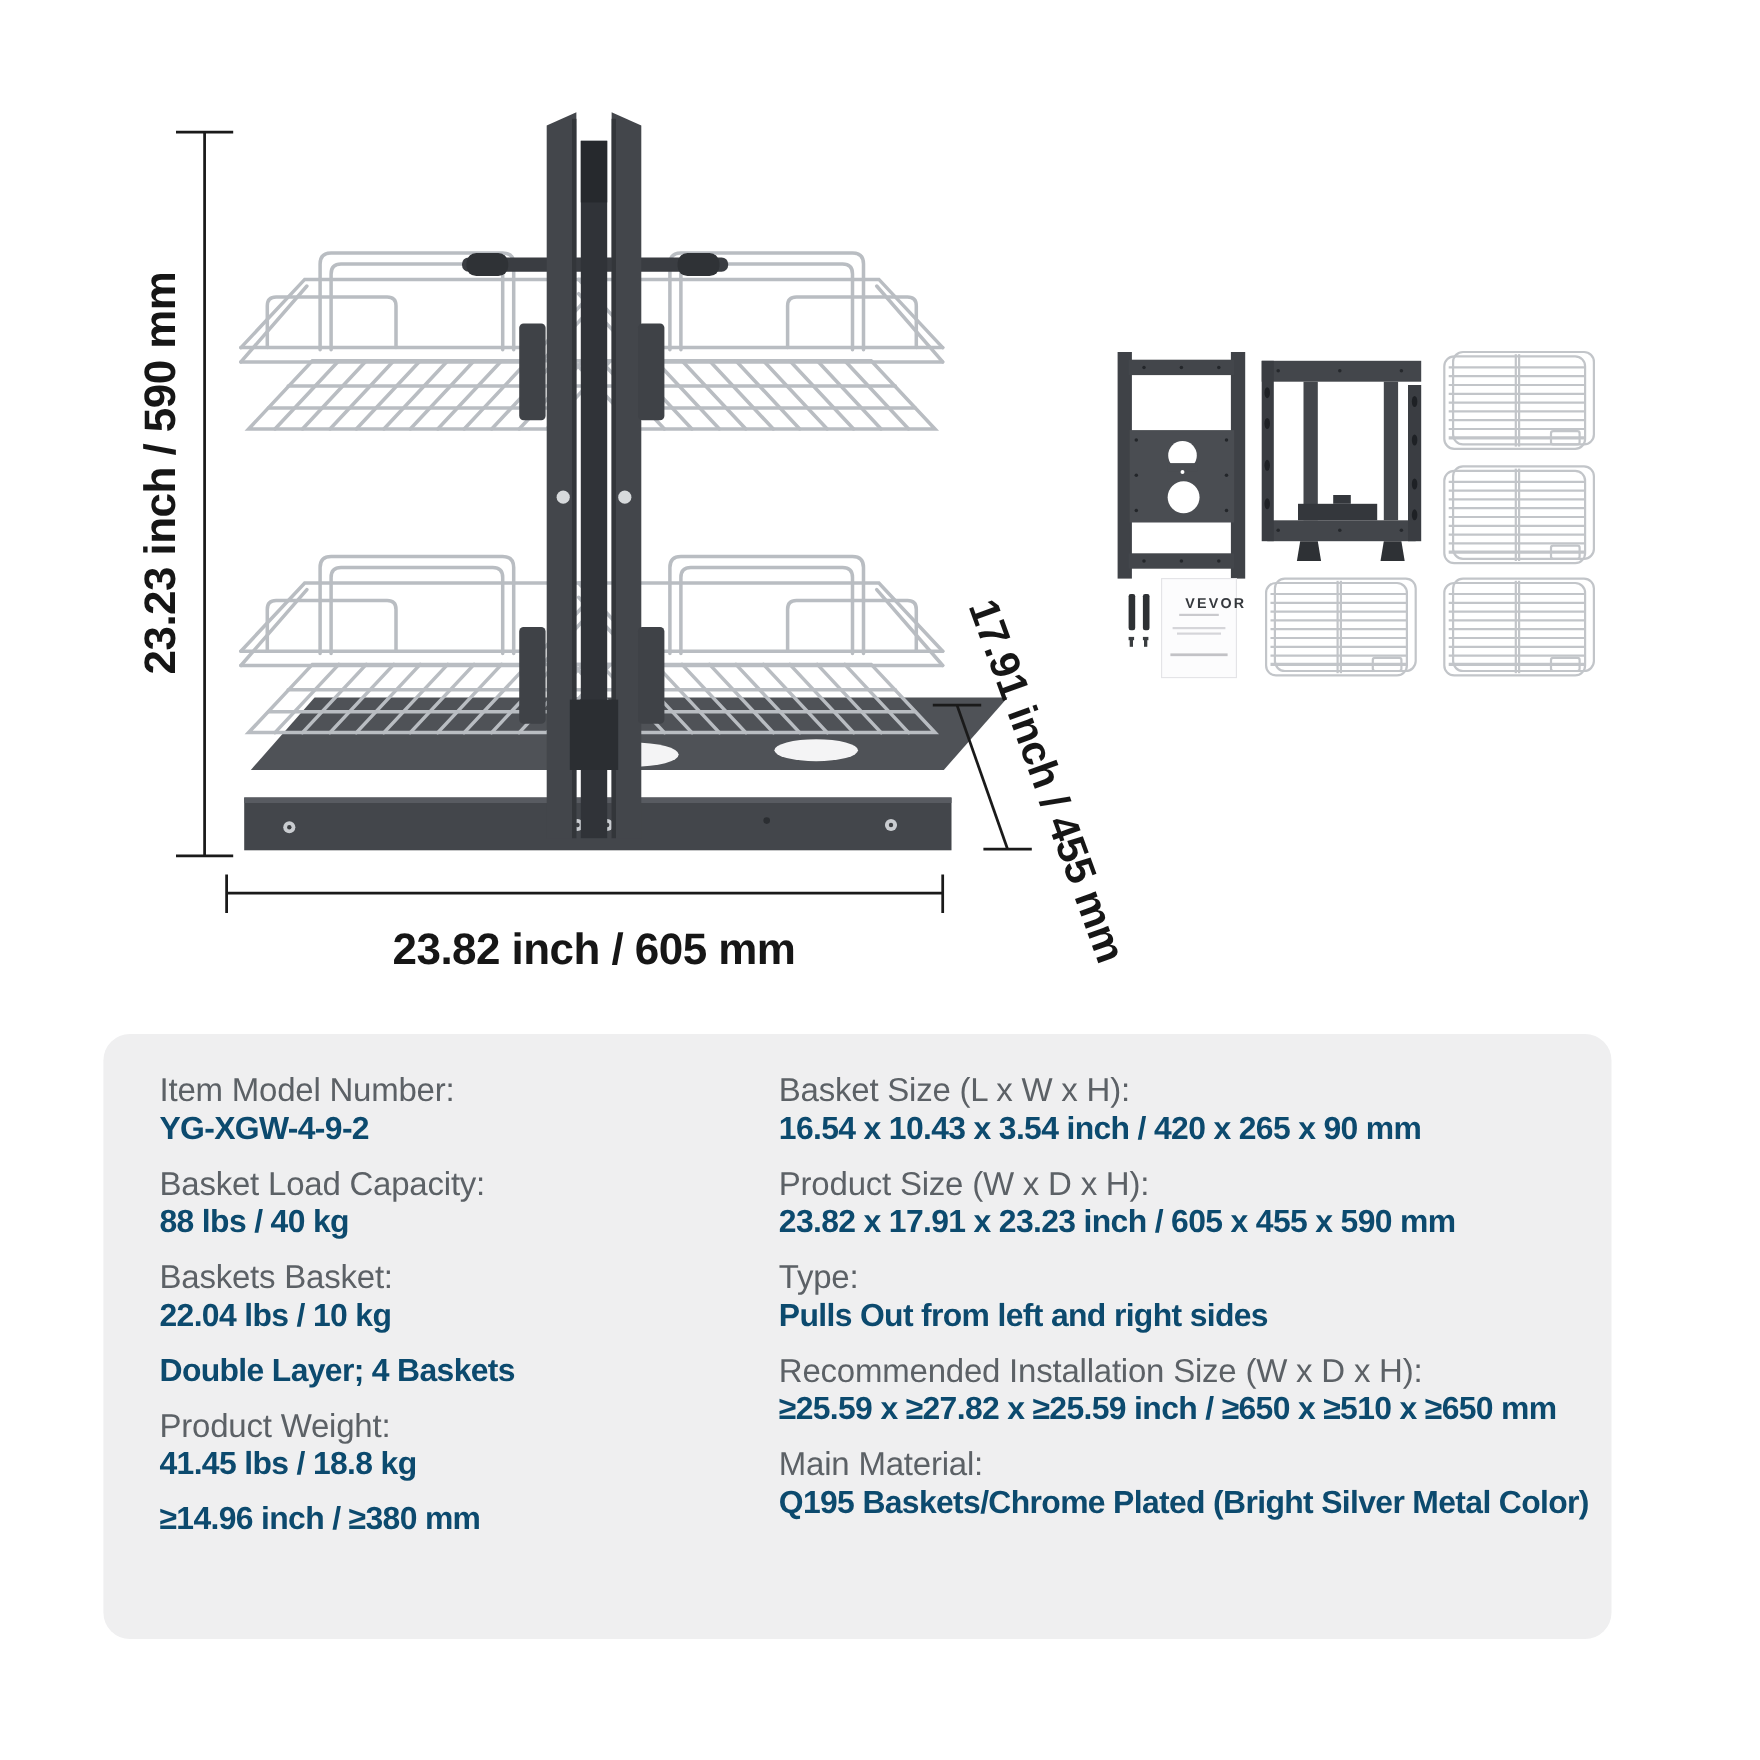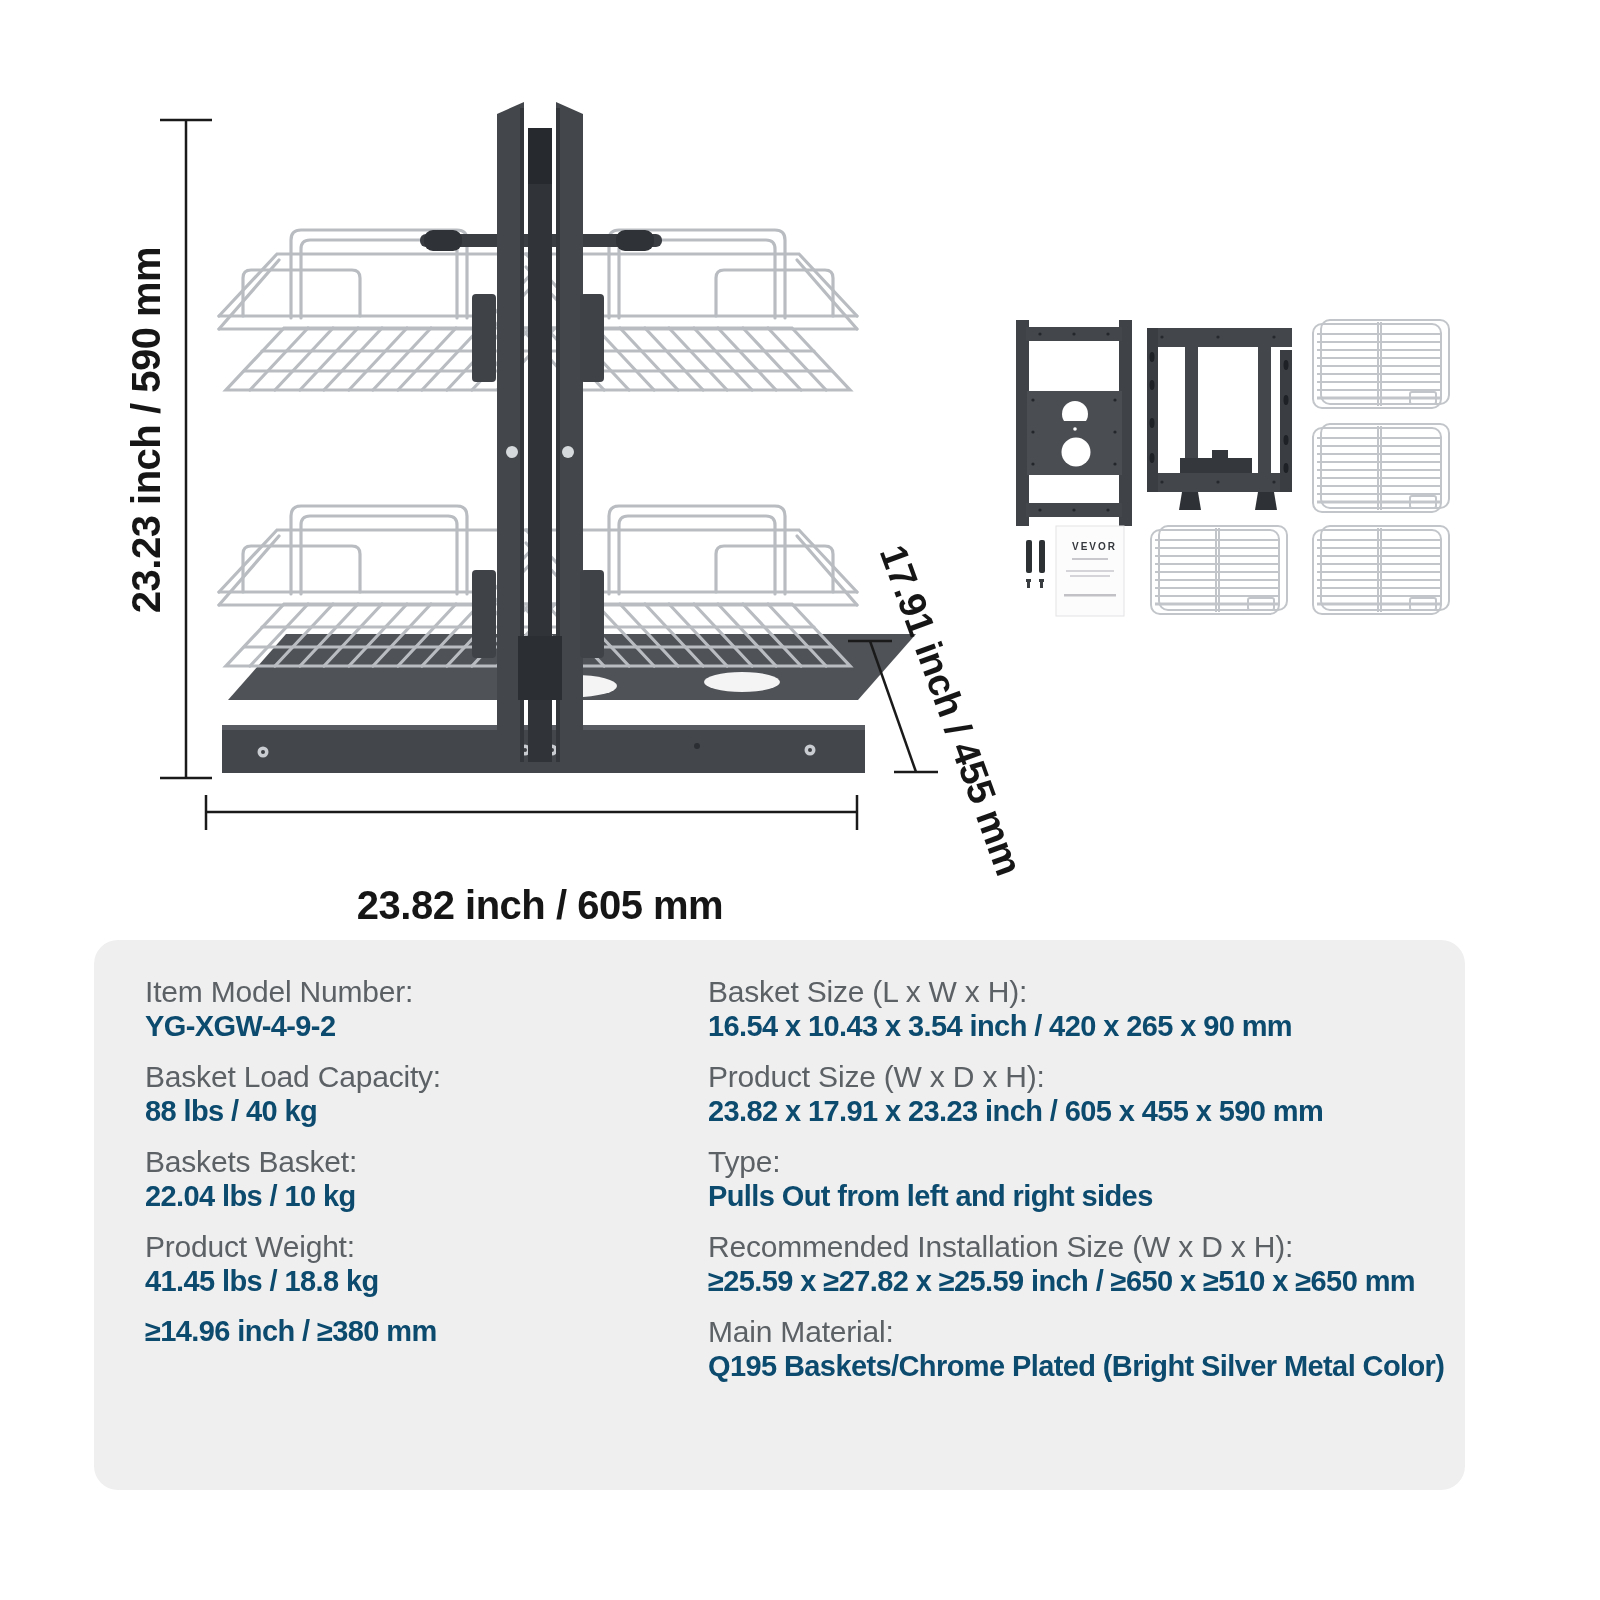--- a/index.html
+++ b/index.html
@@ -6,25 +6,25 @@
   html,body { width:1600px; height:1600px; background:#ffffff; overflow:hidden;
     font-family:"Liberation Sans", sans-serif; }
   .page { position:relative; width:1600px; height:1600px; background:#ffffff; }
 
   
   .diagram-svg { position:absolute; left:0; top:0; width:1600px; height:930px; }
 
   .dim-label { position:absolute; font-weight:bold; color:#161616; font-size:40px;
     letter-spacing:-0.5px; text-align:center; line-height:50px; height:50px; white-space:nowrap; }
   .dim-height { left:-114px; top:405px; width:520px; transform:rotate(-90deg); }
-  .dim-width  { left:290px;  top:880px; width:500px; }
+  .dim-width  { left:290px;  top:838px; width:500px; }
   .dim-depth  { left:701px;  top:685px; width:500px; font-size:38px; transform:rotate(70deg); }
 
-  .manual-brand { position:absolute; left:1056px; top:541px; width:77px; text-align:center;
-    font-size:10px; font-weight:bold; letter-spacing:2px; color:#35383D; }
+  .manual-brand { position:absolute; left:1056px; top:541px; width:77px; text-align:right;
+    font-size:13px; font-weight:bold; letter-spacing:2px; color:#35383D; }
 
   
   .spec-panel { position:absolute; left:94px; top:940px; width:1371px; height:550px;
     background:#EFEFF0; border-radius:24px; }
   .spec-col { position:absolute; top:34px; }
   .spec-col-left  { left:51px;  width:560px; }
   .spec-col-right { left:614px; width:800px; }
   .spec-group { margin-bottom:15px; }
   .spec-label { font-size:30px; line-height:35px; color:#5C6166; letter-spacing:-0.2px; }
   .spec-value { font-size:29px; line-height:35px; color:#0c4a6e; font-weight:bold;
@@ -258,20 +258,21 @@
       </div>
       <div class="spec-group">
         <div class="spec-label">Basket Load Capacity:</div>
         <div class="spec-value">88 lbs / 40 kg</div>
       </div>
       <div class="spec-group">
         <div class="spec-label">Baskets Basket:</div>
         <div class="spec-value">22.04 lbs / 10 kg</div>
       </div>
       <div class="spec-group">
+        <div class="spec-value">Double Layer; 4 Baskets</div>
       </div>
       <div class="spec-group">
         <div class="spec-label">Product Weight:</div>
         <div class="spec-value">41.45 lbs / 18.8 kg</div>
       </div>
       <div class="spec-group">
         <div class="spec-value">≥14.96 inch / ≥380 mm</div>
       </div>
     </div>
 

